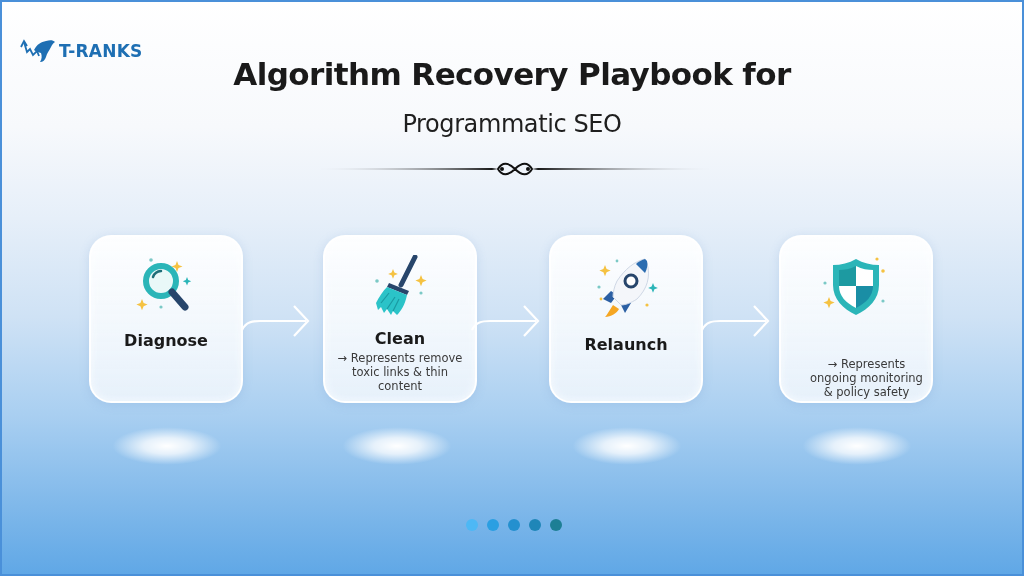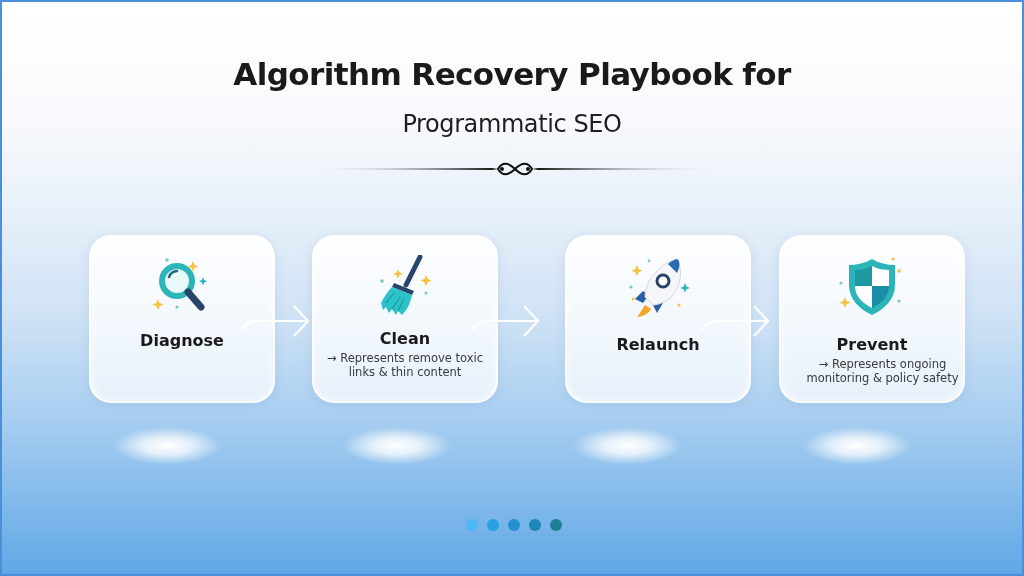--- a/index.html
+++ b/index.html
@@ -19,34 +19,34 @@
 
   
   .title { position: absolute; left: 0; right: 0; top: 54px; text-align: center;
     font-family: "DejaVu Sans", sans-serif; font-weight: bold; font-size: 31px; color: #1a1a1a; letter-spacing: -0.6px; }
   .subtitle { position: absolute; left: 0; right: 0; top: 108px; text-align: center;
     font-family: "DejaVu Sans", sans-serif; font-size: 24px; color: #1f1f1f; letter-spacing: -0.4px; font-weight: normal; }
   .divider { position: absolute; left: 310px; top: 156px; width: 406px; height: 22px; }
 
   
   .card {
-    position: absolute; width: 186px; height: 168px; top: 233px;
+    position: absolute; width: 154px; height: 168px; top: 233px;
     border-radius: 22px;
     background: linear-gradient(180deg, rgba(255,255,255,0.92) 0%, rgba(240,246,252,0.85) 100%);
     border: 2px solid rgba(255,255,255,0.95);
     box-shadow: 0 2px 10px rgba(120,160,210,0.25), inset 0 0 8px rgba(255,255,255,0.6);
     text-align: center;
   }
   .card .icon { position: absolute; left: 50%; top: 18px; transform: translateX(-50%); width: 70px; height: 64px; }
   .card .name { position: absolute; left: 0; right: 0; font-weight: bold; font-size: 16px; color: #1a1a1a; }
   .card .desc { position: absolute; left: 4px; right: 4px; font-size: 11.5px; line-height: 14px; color: #3a3a3a; }
 
   .c1 { left: 87px; }
-  .c2 { left: 310px; }
-  .c3 { left: 563px; }
+  .c2 { left: 321px; }
+  .c3 { left: 547px; }
   .c4 { left: 777px; }
 
   .c1 .name { top: 94px; } .c1 .desc { top: 114px; }
   .c2 .name { top: 92px; } .c2 .desc { top: 114px; }
   .c3 .name { top: 98px; } .c3 .desc { top: 120px; }
   .c4 .name { top: 98px; } .c4 .desc { top: 120px; margin-left: 21px; }
 
   .arrow { position: absolute; top: 298px; width: 76px; height: 44px; }
   .a1 { left: 238px; } .a2 { left: 468px; } .a3 { left: 698px; }
 
@@ -55,20 +55,28 @@
   .g1 { left: 110px; } .g2 { left: 340px; } .g3 { left: 570px; } .g4 { left: 800px; }
 
   .dots { position: absolute; top: 517px; left: 464px; display: flex; gap: 9px; }
   .dot { width: 12px; height: 12px; border-radius: 50%; }
 </style>
 </head>
 <body>
 
 <div class="frame">
 
+  <div class="logo">
+    <svg width="38" height="26" viewBox="0 0 38 26">
+      <path d="M2 9 L5 3 L8 8" fill="none" stroke="#1e6fb3" stroke-width="1.8"></path>
+      <path d="M5 4 L8 14 L11 11 L14 17 L18 13 L20 18" fill="none" stroke="#1e6fb3" stroke-width="1.8"></path>
+      <path d="M15 12 C18 6 22 4 27 3 C31 2 34 2 36 4 C34 5 33 7 32 9 C30 13 28 15 27 19 C26 22 24 24 21 24 C23 21 23 18 22 15 C20 14 17 14 15 12 Z" fill="#1e6fb3"></path>
+    </svg>
+    <span class="logo-text">T-RANKS</span>
+  </div>
 
   <h1 class="title">Algorithm Recovery Playbook for</h1>
   <h2 class="subtitle">Programmatic SEO</h2>
 
   <svg class="divider" viewBox="0 0 406 22">
     <defs>
       <linearGradient id="lgL" x1="0" x2="1">
           <stop offset="0" stop-color="#222" stop-opacity="0"></stop>
           <stop offset="1" stop-color="#111"></stop>
         </linearGradient>
@@ -152,21 +160,20 @@
       <path d="M35 11 C29 14 23 15 18 15 L18 31 L35 31 Z" fill="#1d9aa1"></path>
       <path d="M35 11 C41 14 47 15 52 15 L52 31 L35 31 Z" fill="#ffffff"></path>
       <path d="M18 31 L35 31 L35 53 C25 48 18 41 18 31 Z" fill="#ffffff"></path>
       <path d="M35 31 L52 31 C52 41 45 48 35 53 Z" fill="#1a8ea5"></path>
       <circle cx="56" cy="4" r="1.6" fill="#f5c242"></circle>
       <circle cx="62" cy="16" r="1.8" fill="#f5c242"></circle>
       <circle cx="4" cy="28" r="1.6" fill="#7bc9c6"></circle>
       <path d="M8 42 l1.6 4 4 1.6 -4 1.6 -1.6 4 -1.6 -4 -4 -1.6 4 -1.6z" fill="#f5c242"></path>
       <circle cx="62" cy="46" r="1.6" fill="#7bc9c6"></circle>
     </svg>
-    <div class="name">Prevent</div>
     <div class="desc">→ Represents ongoing monitoring &amp; policy safety</div>
   </div>
 
   <div class="glow g1"></div>
   <div class="glow g2"></div>
   <div class="glow g3"></div>
   <div class="glow g4"></div>
 
   <div class="dots">
     <div class="dot" style="background: rgb(77, 184, 245);"></div>

